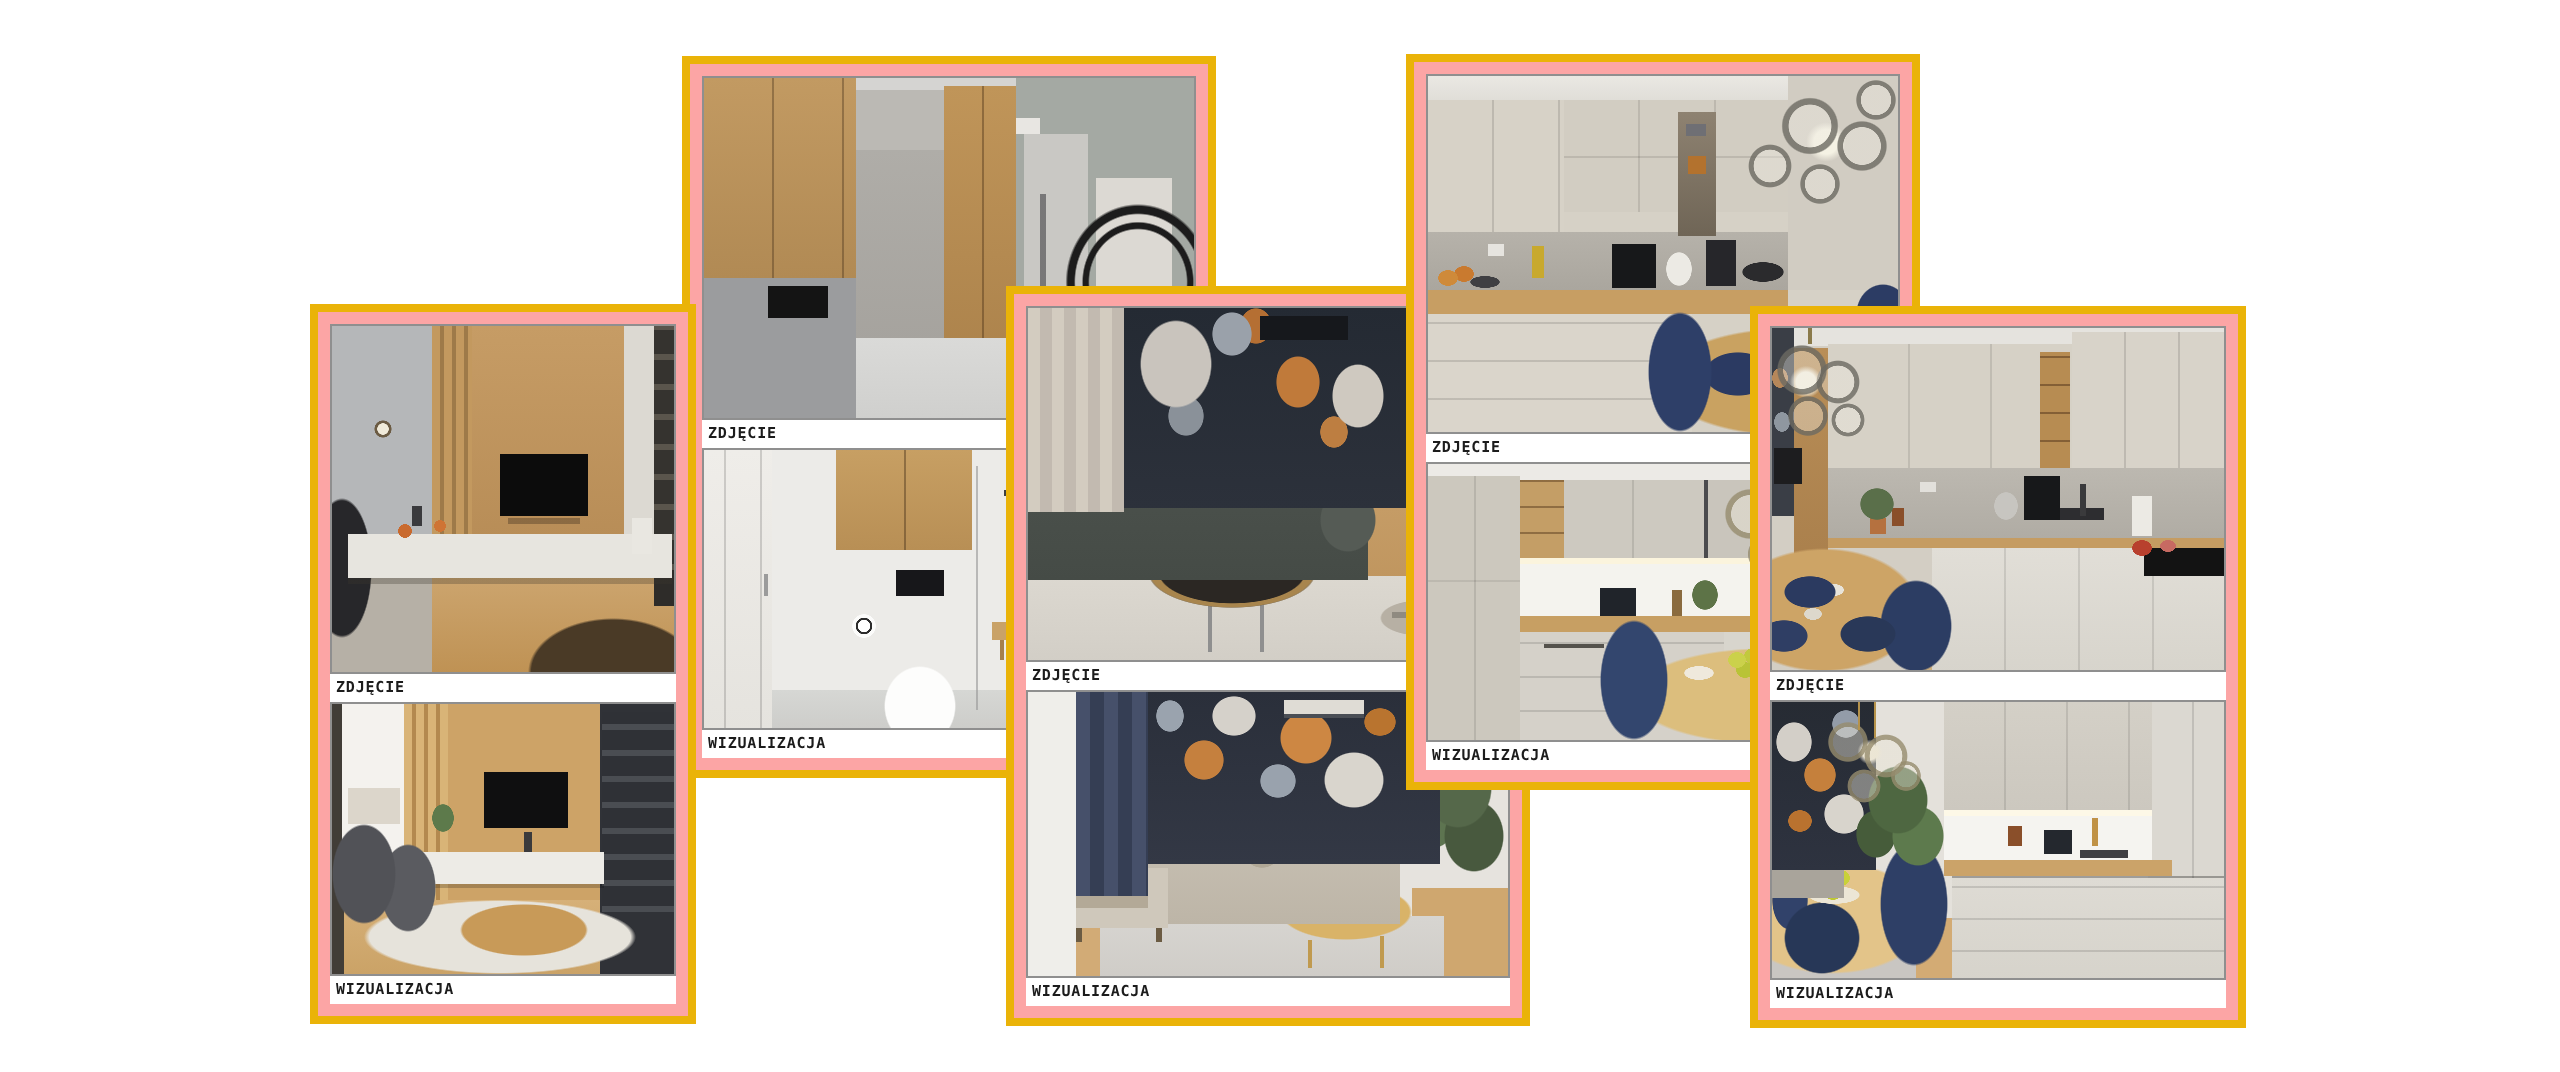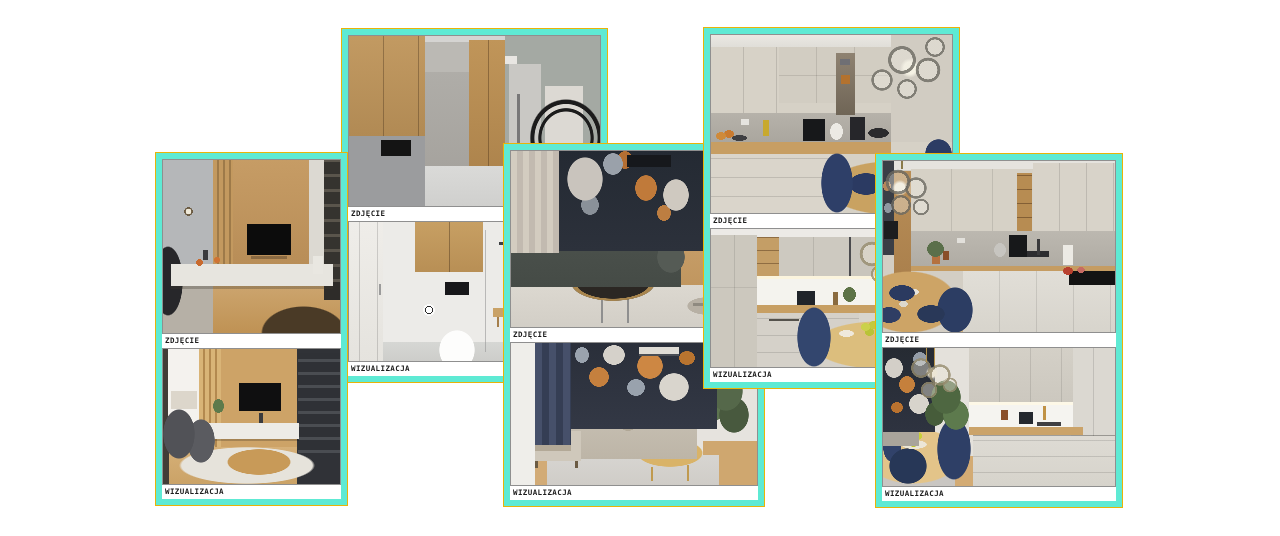--- a/index.html
+++ b/index.html
@@ -1,18 +1,18 @@
 <!DOCTYPE html>
 <html><head>
 <meta charset="utf-8">
 <style>
   html,body{margin:0;padding:0;background:#fff;}
   .stage{position:relative;width:1280px;height:536px;background:#fff;overflow:hidden;
          font-family:"DejaVu Sans Mono",monospace;}
-  .card{position:absolute;background:#5eead4;border:1px solid #eab308;padding:6px;box-sizing:border-box;}
+  .card{position:absolute;background:#fca5a5;border:4px solid #eab308;padding:6px;box-sizing:border-box;}
   .ph{width:100%;box-sizing:border-box;border:1px solid #8f8f8f;background-repeat:no-repeat;}
   .lab{height:14px;line-height:14px;font-size:7.5px;font-weight:bold;color:#1c1c1c;
        letter-spacing:.4px;padding-left:3px;background:#fff;white-space:nowrap;overflow:hidden;}
   
   .c1{left:155px;top:152px;width:193px;z-index:2;}
   .c2{left:341px;top:28px;width:267px;z-index:1;}
   .c3{left:503px;top:143px;width:262px;z-index:3;}
   .c4{left:703px;top:27px;width:257px;z-index:4;}
   .c5{left:875px;top:153px;width:248px;z-index:5;}
 

